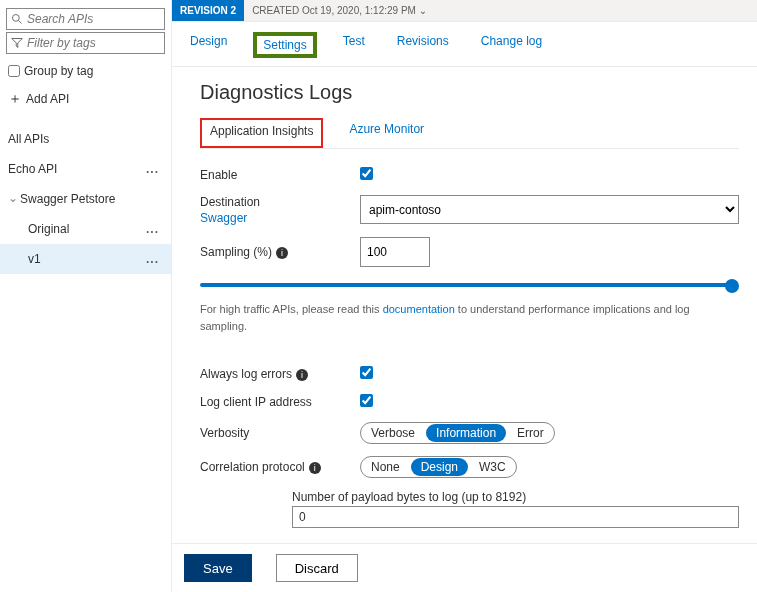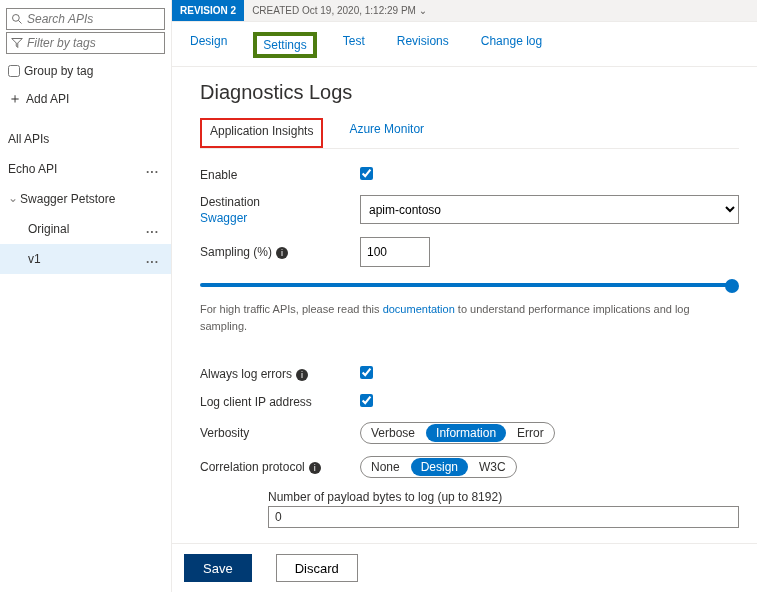--- a/index.html
+++ b/index.html
@@ -42,21 +42,21 @@
 .manage-link { color:#0072c6; cursor:pointer; margin-top:2px; display:inline-block;}
 .slider-wrap { margin: 5px 0 10px; }
 .slider { position:relative; height:12px; }
 .slider .track { position:absolute; left:0; right:8px; top:4px; height:4px; background:#0072c6; border-radius:2px;}
 .slider .thumb { position:absolute; right:0; top:0; width:14px; height:14px; border-radius:50%; background:#0072c6;}
 .note { color:#605e5c; font-size:11px; margin-bottom:32px; line-height:1.5;}
 .note a { color:#0072c6; text-decoration:none;}
 .pill-group { display:inline-flex; border:1px solid #8a8886; border-radius:12px; overflow:hidden; height:22px; align-items:stretch;}
 .pill { padding:0 10px; display:flex; align-items:center; cursor:pointer; font-size:12px;}
 .pill.active { background:#0072c6; color:#fff; border-radius:11px; margin:1px;}
-.headers-block { margin-left:68px; margin-bottom:12px;}
+.headers-block { margin-left:92px; margin-bottom:12px;}
 .headers-block .sublabel { font-size:12px; margin-bottom:2px;}
 .headers-block input { width:100%; height:22px; border:1px solid #8a8886; padding:0 6px; font-style:italic; font-size:12px; color:#323130;}
 .headers-block input.normal { font-style:normal;}
 .footer { border-top:1px solid #edebe9; padding:10px 12px; display:flex; gap:24px;}
 .btn { height:28px; padding:0 18px; font-size:13px; cursor:pointer; border:1px solid #8a8886; background:#fff;}
 .btn.primary { background:#003a73; color:#fff; border-color:#003a73;}
 </style>
 </head>
 <body>
 

